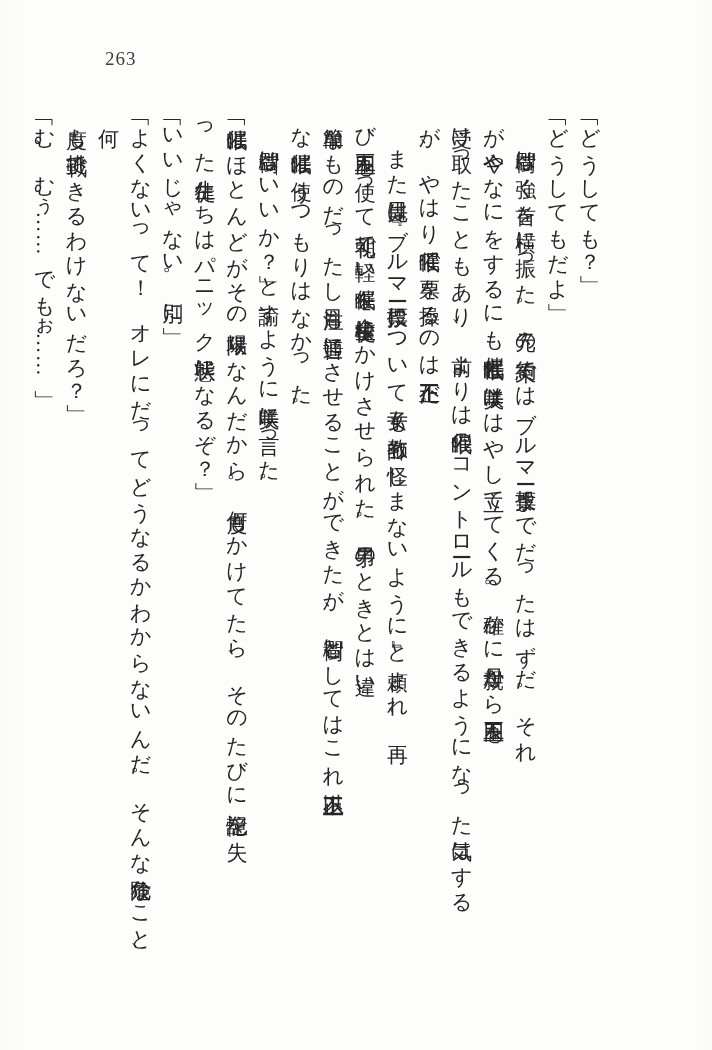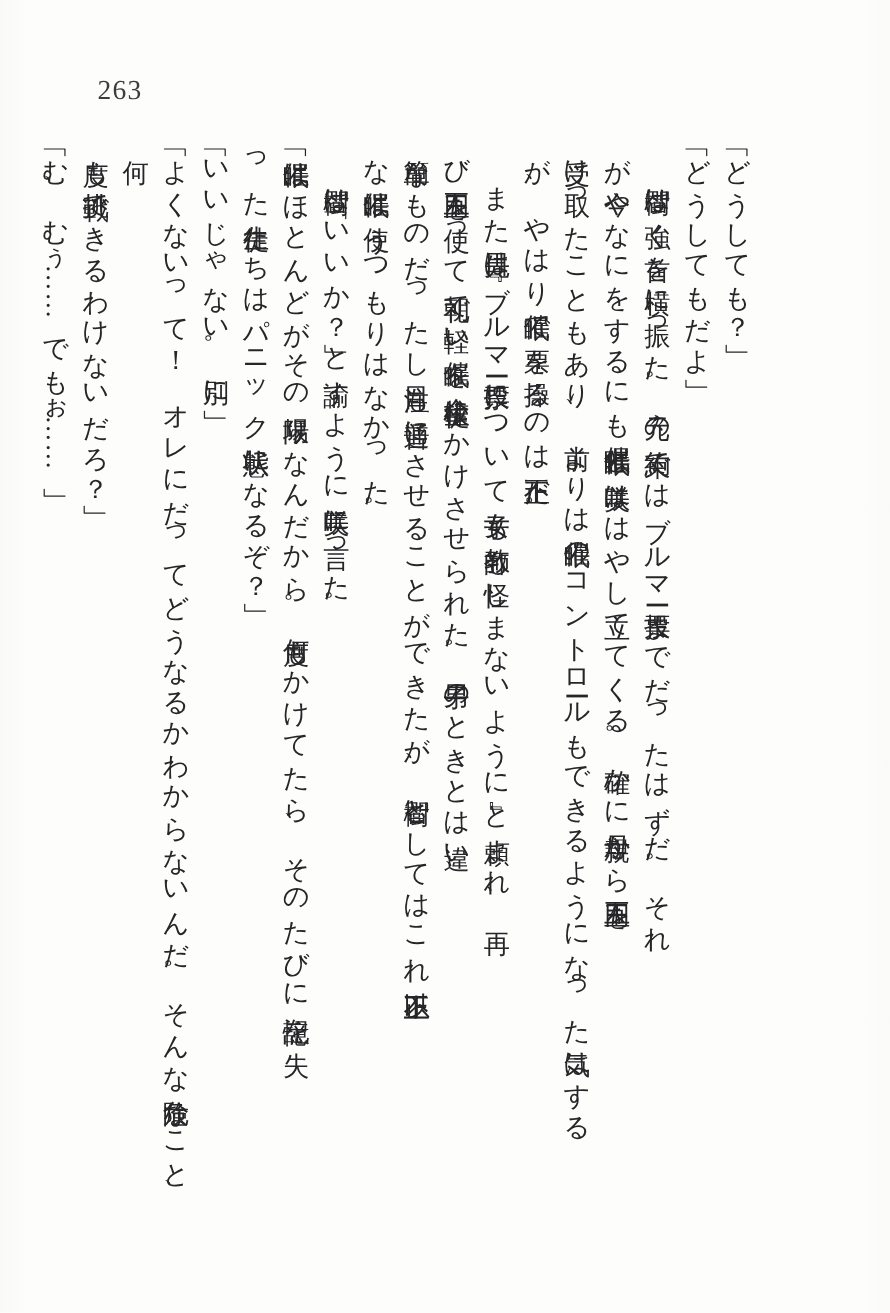--- a/index.html
+++ b/index.html
@@ -15,25 +15,24 @@
     font-family: "Liberation Serif", "DejaVu Serif", serif;
   }
   .page {
     position: absolute;
     inset: 0;
     background: linear-gradient(90deg, #f9f9f8 0%, #fdfdfc 3%, #fdfdfc 97%, #fafaf9 100%);
   }
   .page-number {
     position: absolute;
     top: 48px;
-    left: 78px;
-    font-size: 22px;
+    left: 105px;
+    font-size: 19px;
     letter-spacing: 1px;
     color: #3d3d40;
-    margin-top: 11px;
   }
   .text-block {
     position: absolute;
     top: 112px;
     left: 60px;
     width: 546px;
     height: 852px;
     writing-mode: vertical-rl;
     text-orientation: mixed;
     font-size: 21px;

